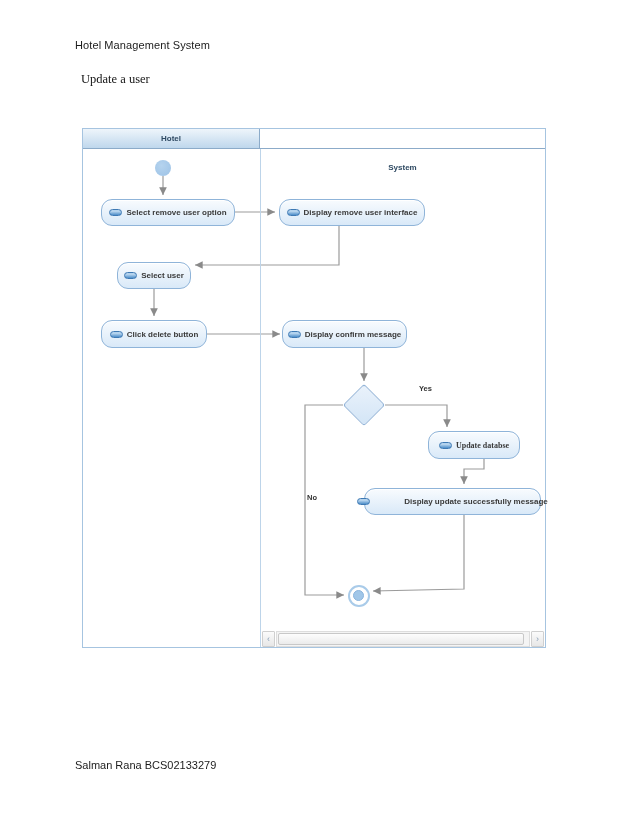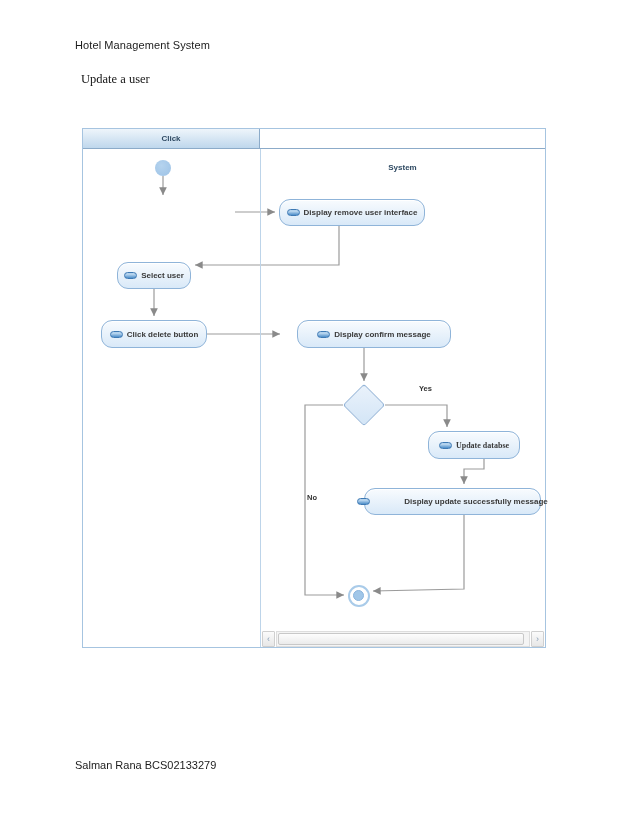--- a/index.html
+++ b/index.html
@@ -131,44 +131,48 @@
       <polyline points="124,205 197,205" marker-end="url(#arrow)"></polyline>
       <polyline points="281,219 281,252" marker-end="url(#arrow)"></polyline>
       <polyline points="302,276 364,276 364,298" marker-end="url(#arrow)"></polyline>
       <polyline points="401,330 401,340 381,340 381,355" marker-end="url(#arrow)"></polyline>
       <polyline points="381,386 381,460 290,462" marker-end="url(#arrow)"></polyline>
       <polyline points="260,276 222,276 222,466 261,466" marker-end="url(#arrow)"></polyline>
     </g>
   </svg>
 
   <div class="laneheaders">
-    <div class="lanehead user">Click</div>
+    <div class="lanehead user">Hotel</div>
     <div class="lanehead system">System</div>
   </div>
   <div class="lane-divider"></div>
 
   <div class="initial-node"></div>
 
+  <div class="node" style="left:18px; top:70px; width:134px; height:27px;">
+    <span class="pill"></span>
+    <span>Select remove user option</span>
+  </div>
 
   <div class="node" style="left:196px; top:70px; width:146px; height:27px;">
     <span class="pill"></span>
     <span>Display remove user interface</span>
   </div>
 
   <div class="node" style="left:34px; top:133px; width:74px; height:27px;">
     <span class="pill"></span>
     <span>Select user</span>
   </div>
 
   <div class="node" style="left:18px; top:191px; width:106px; height:28px;">
     <span class="pill"></span>
     <span>Click delete button</span>
   </div>
 
-  <div class="node" style="left:214px; top:191px; width:154px; height:28px;">
+  <div class="node" style="left:199px; top:191px; width:125px; height:28px;">
     <span class="pill"></span>
     <span>Display confirm message</span>
   </div>
 
   <div class="decision"></div>
   <div class="edge-label yes">Yes</div>
   <div class="edge-label no">No</div>
 
   <div class="node" style="left:345px; top:302px; width:92px; height:28px;font-family:Liberation Serif, serif;">
     <span class="pill"></span>

